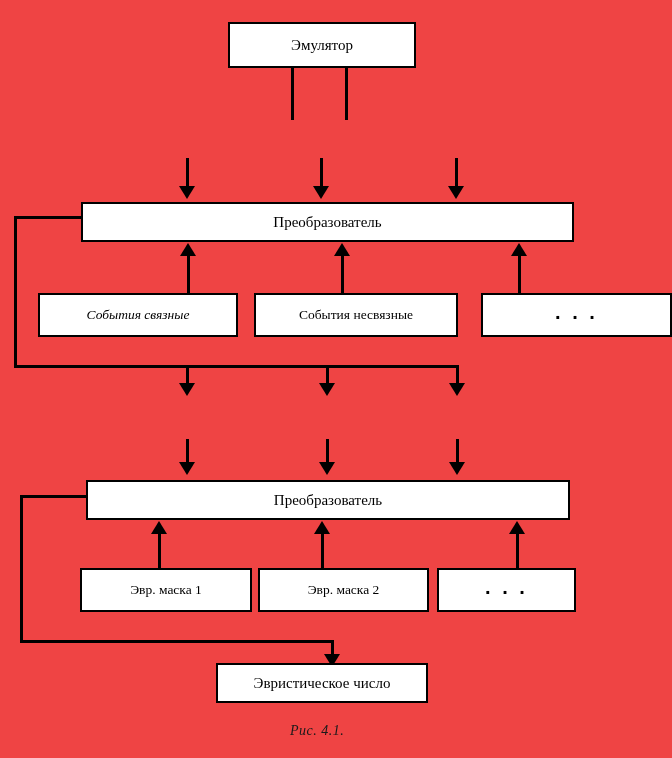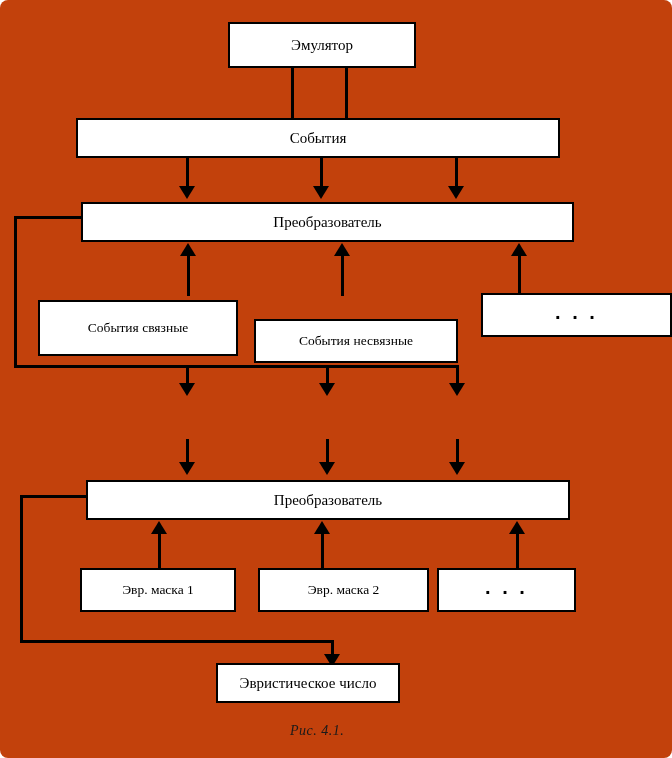--- a/index.html
+++ b/index.html
@@ -4,24 +4,23 @@
 <style>
   html, body {
     margin: 0;
     padding: 0;
     background: #ffffff;
   }
   #page {
     position: relative;
     width: 672px;
     height: 758px;
-    background: #c2410c;
+    background: #ef4444;
     font-family: "Liberation Serif", serif;
     overflow: hidden;
-    border-radius: 8px;
   }
   .box {
     position: absolute;
     box-sizing: border-box;
     border: 2px solid #000000;
     background: #ffffff;
     display: flex;
     align-items: center;
     justify-content: center;
     text-align: center;
@@ -83,23 +82,20 @@
 
 <div id="page">
 
   <div class="box" style="left:228px; top:22px; width:188px; height:46px;">
     <span>Эмулятор</span>
   </div>
 
   <div class="vline" style="left:291px; top:68px; height:52px;"></div>
   <div class="vline" style="left:345px; top:68px; height:52px;"></div>
 
-  <div class="box wide" style="left:76px; top:118px; width:484px; height:40px;">
-    <span>События</span>
-  </div>
 
   <div class="vline" style="left:186px; top:158px; height:32px;"></div>
   <div class="arrow-down" style="left:179px; top:186px;"></div>
 
   <div class="vline" style="left:320px; top:158px; height:32px;"></div>
   <div class="arrow-down" style="left:313px; top:186px;"></div>
 
   <div class="vline" style="left:455px; top:158px; height:32px;"></div>
   <div class="arrow-down" style="left:448px; top:186px;"></div>
 
@@ -109,25 +105,25 @@
 
   <div class="vline" style="left:187px; top:256px; height:40px;"></div>
   <div class="arrow-up" style="left:180px; top:243px;"></div>
 
   <div class="vline" style="left:341px; top:256px; height:40px;"></div>
   <div class="arrow-up" style="left:334px; top:243px;"></div>
 
   <div class="vline" style="left:518px; top:256px; height:40px;"></div>
   <div class="arrow-up" style="left:511px; top:243px;"></div>
 
-  <div class="box small" style="left:38px; top:300px; width:200px; height:56px;">
+  <div class="box small" style="left:38px; top:293px; width:200px; height:44px;font-style:italic;">
     <span>События связные</span>
   </div>
 
-  <div class="box small" style="left:254px; top:293px; width:204px; height:44px;margin-top:26px;">
+  <div class="box small" style="left:254px; top:293px; width:204px; height:44px;">
     <span>События несвязные</span>
   </div>
 
   <div class="box dots" style="left:481px; top:293px; width:191px; height:44px;">
     <span>. . .</span>
   </div>
 
   <div class="hline" style="left:14px; top:216px; width:70px;"></div>
   <div class="vline" style="left:14px; top:216px; height:152px;"></div>
   <div class="hline" style="left:14px; top:365px; width:445px;"></div>
@@ -157,37 +153,37 @@
 
   <div class="vline" style="left:158px; top:533px; height:38px;"></div>
   <div class="arrow-up" style="left:151px; top:521px;"></div>
 
   <div class="vline" style="left:321px; top:533px; height:38px;"></div>
   <div class="arrow-up" style="left:314px; top:521px;"></div>
 
   <div class="vline" style="left:516px; top:533px; height:38px;"></div>
   <div class="arrow-up" style="left:509px; top:521px;"></div>
 
-  <div class="box small" style="left:80px; top:568px; width:156px; height:44px;">
+  <div class="box small" style="left:80px; top:568px; width:172px; height:44px;">
     <span>Эвр. маска 1</span>
   </div>
 
   <div class="box small" style="left:258px; top:568px; width:171px; height:44px;">
     <span>Эвр. маска 2</span>
   </div>
 
   <div class="box dots" style="left:437px; top:568px; width:139px; height:44px;">
     <span>. . .</span>
   </div>
 
   <div class="hline" style="left:20px; top:495px; width:70px;"></div>
   <div class="vline" style="left:20px; top:495px; height:148px;"></div>
   <div class="hline" style="left:20px; top:640px; width:313px;"></div>
   <div class="vline" style="left:331px; top:640px; height:18px;"></div>
   <div class="arrow-down" style="left:324px; top:654px;"></div>
 
-  <div class="box" style="left:216px; top:663px; width:184px; height:40px;">
+  <div class="box" style="left:216px; top:663px; width:212px; height:40px;">
     <span>Эвристическое число</span>
   </div>
 
   <div class="caption" style="left:290px; top:723px;">Рис. 4.1.</div>
 
 </div>
 
 </body></html>

